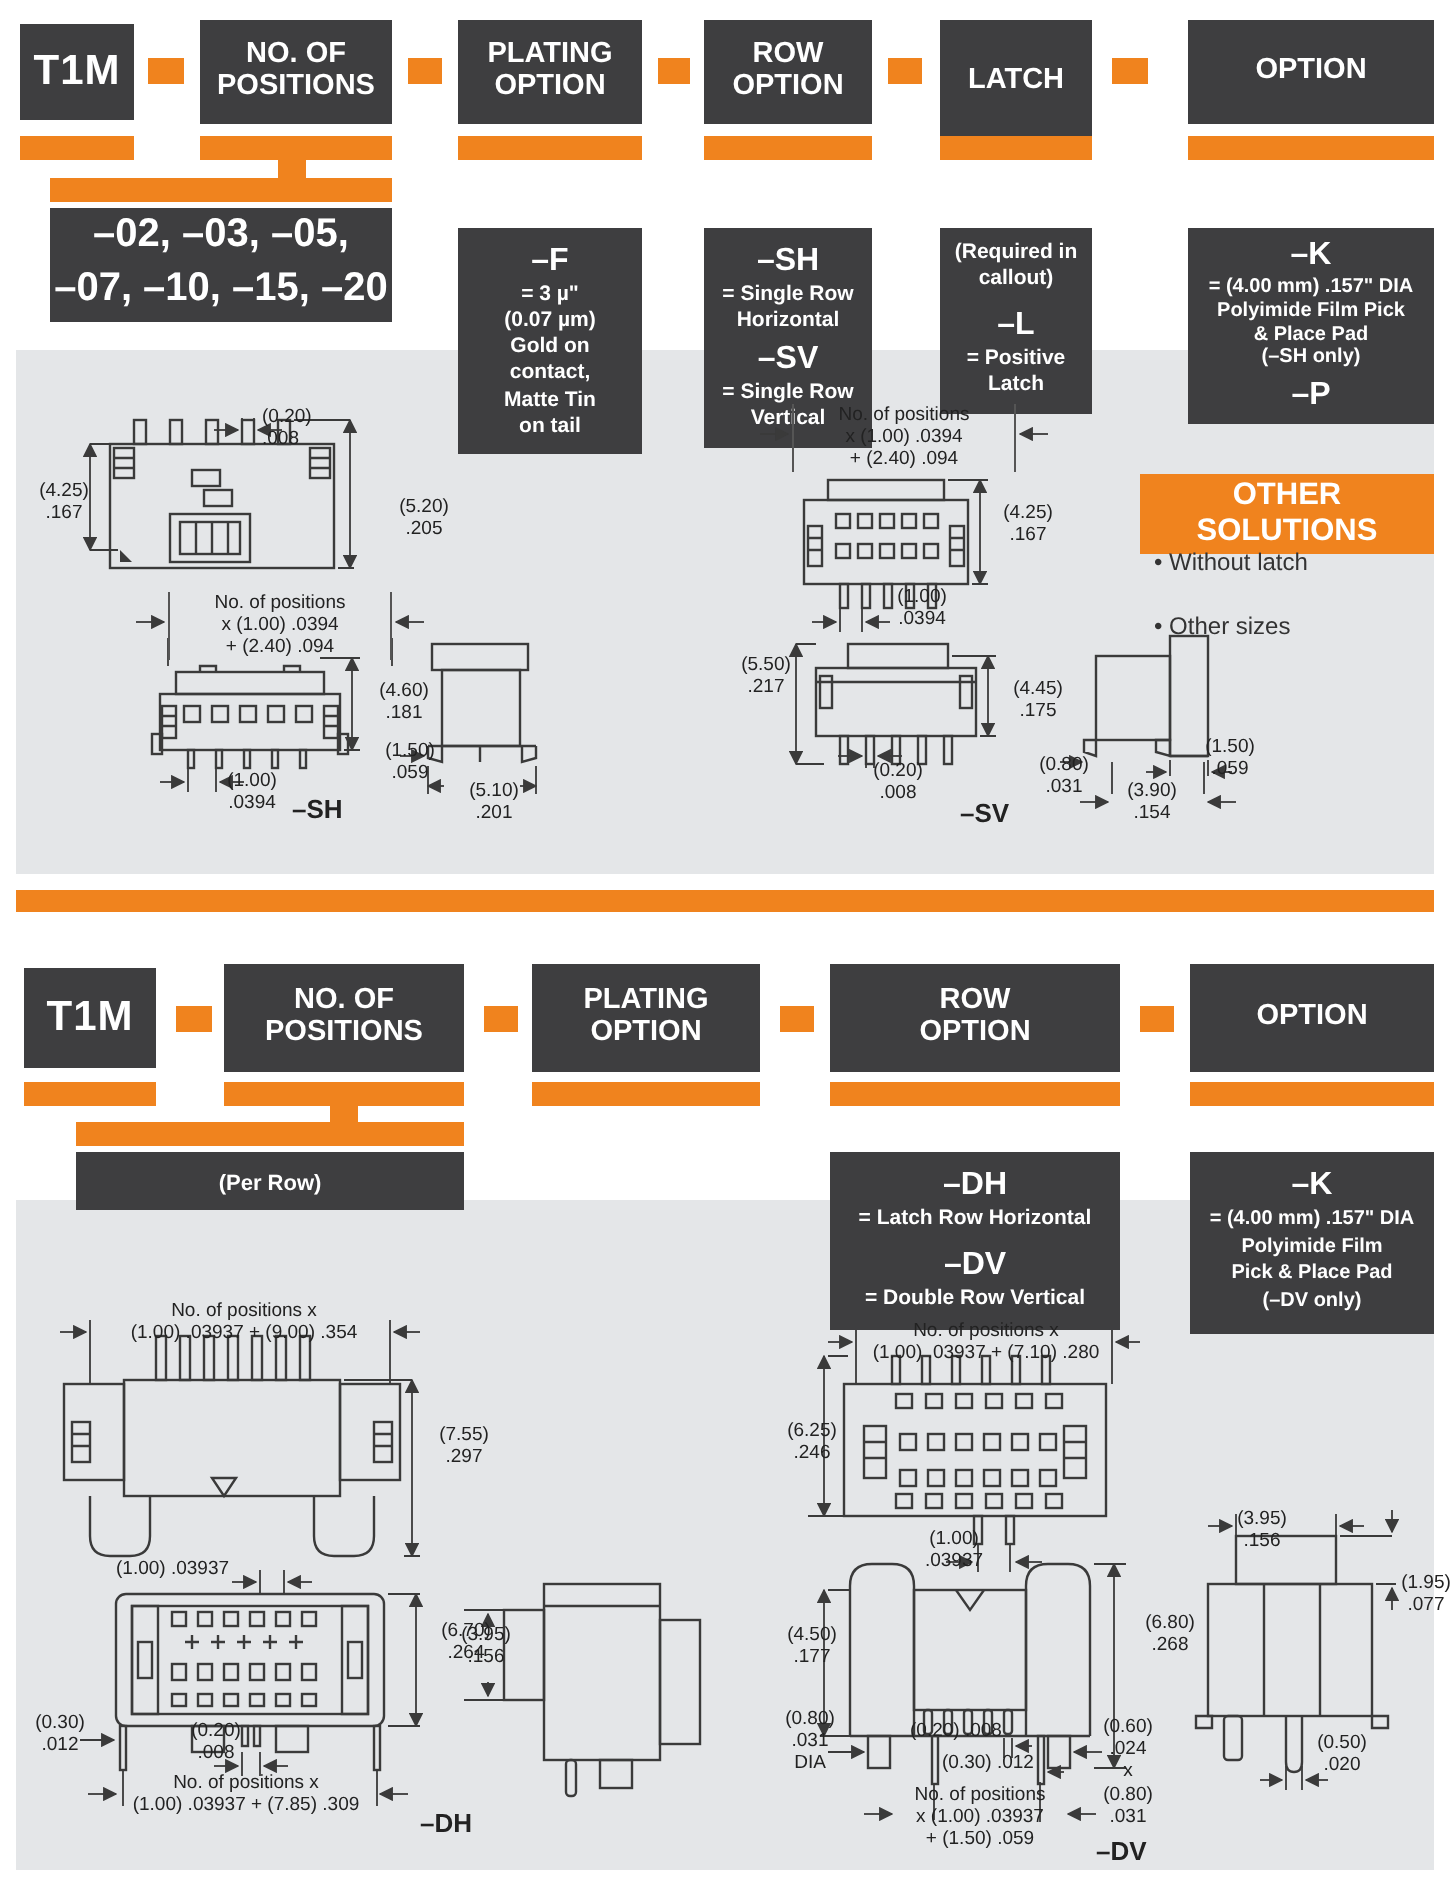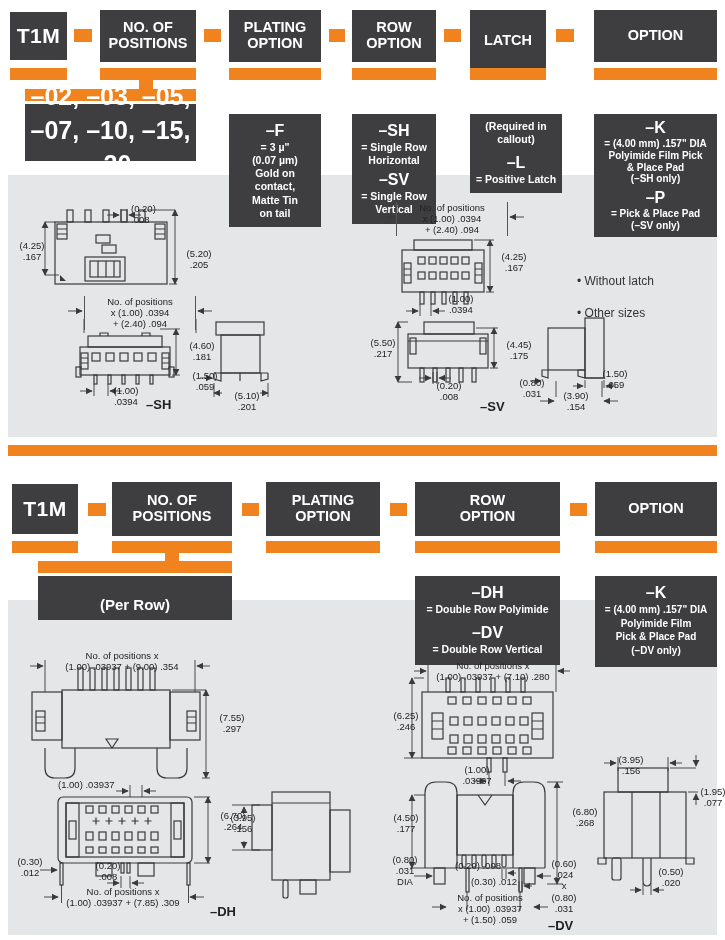--- a/index.html
+++ b/index.html
@@ -8,27 +8,27 @@
   .page *{box-sizing:border-box}
   .panel{position:absolute;background:#E4E6E8}
   .divider{position:absolute;background:#F0831E}
   .hbox{position:absolute;background:#3E3E40;color:#fff;display:flex;align-items:center;
         justify-content:center;text-align:center;font-weight:bold;white-space:pre-line}
   .t1m{font-size:21px;letter-spacing:.5px}
   .hdr{font-size:14.5px;line-height:1.1}
   .dash,.obar,.stub{position:absolute;background:#F0831E}
   .vbox{position:absolute;background:#3E3E40;color:#fff;text-align:center;font-weight:bold;
         padding:4px 2px 7px}
-  .vpos{font-size:25px;line-height:1.35;display:flex;flex-direction:column;align-items:center;
+  .vpos{font-size:20px;line-height:1.35;display:flex;flex-direction:column;align-items:center;
         justify-content:center;white-space:pre-line}
   .code{display:block;font-size:16px;margin-top:4px}
   .desc{display:block;font-size:10.5px;line-height:1.25;white-space:pre-line;margin-top:1px}
   .desc.sm{font-size:10px;line-height:1.18}
   .note{display:block;font-size:10.5px;line-height:1.25;white-space:pre-line;margin-top:2px}
-  .pernote{display:block;font-size:15px;margin-top:14px}
+  .pernote{display:block;font-size:11px;margin-top:4px}
   .osol{position:absolute;background:#F0831E;color:#fff;display:flex;align-items:center;
         justify-content:center;text-align:center;font-weight:bold;font-size:15.5px;
         line-height:1.15;white-space:pre-line}
   .bullet{position:absolute;font-size:12px;color:#333}
   .bullet::before{content:"•   "}
   .dim{position:absolute;font-size:9.5px;line-height:1.18;color:#222;white-space:pre-line;
        text-align:center}
   .dim.lft{text-align:left}
   .measure{border-left:1px solid #555;border-right:1px solid #555;padding:0 3px}
   .dlabel{position:absolute;font-weight:bold;font-size:13px;color:#222}
@@ -90,37 +90,37 @@
 on tail</span>
   </div>
   <div class="vbox" style="left:352px;top:114px;width:84px">
     <span class="code">–SH</span>
     <span class="desc">= Single Row
 Horizontal</span>
     <span class="code">–SV</span>
     <span class="desc">= Single Row
 Vertical</span>
   </div>
-  <div class="vbox" style="left:470px;top:114px;width:92px">
+  <div class="vbox" style="left:470px;top:114px;width:76px">
     <span class="note">(Required in
 callout)</span>
     <span class="code" style="margin-top:8px">–L</span>
     <span class="desc">= Positive Latch</span>
   </div>
   <div class="vbox" style="left:594px;top:114px;width:123px;padding-bottom:5px">
     <span class="code" style="margin-top:1px">–K</span>
     <span class="desc sm">= (4.00 mm) .157" DIA
 Polyimide Film Pick
 &amp; Place Pad
 (–SH only)</span>
     <span class="code">–P</span>
-    <span class="desc sm">= Pick &amp; Place Pad
-(–SV only)</span>
-  </div>
-
+  </div>
+
+  <div class="osol" style="left:570px;top:237px;width:147px;height:40px">OTHER
+SOLUTIONS</div>
   <div class="bullet" style="left:577px;top:274px">Without latch</div>
   <div class="bullet" style="left:577px;top:306px">Other sizes</div>
 
   <svg class="dwg" style="top:195px" width="725" height="245" viewBox="0 0 725 245">
 
     <g class="ol">
       <rect x="55" y="27" width="112" height="62"></rect>
       <rect x="67" y="15" width="6" height="12"></rect>
         <rect x="85" y="15" width="6" height="12"></rect>
       <rect x="103" y="15" width="6" height="12"></rect>
@@ -260,42 +260,42 @@
       <path d="M585,185 v8 M604,185 v8"></path>
       <line x1="573" y1="191" x2="583" y2="191" marker-end="url(#ar)"></line>
       <line x1="616" y1="191" x2="606" y2="191" marker-end="url(#ar)"></line>
     </g>
   </svg>
 
   <span class="dim lft" style="left:131px;top:203px;width:54px">(0.20)
 .008</span>
   <span class="dim" style="left:12px;top:240px;width:40px">(4.25)
 .167</span>
-  <span class="dim" style="left:179px;top:248px;width:40px">(5.20)
+  <span class="dim" style="left:192px;top:248px;width:40px">(5.20)
 .205</span>
   <span class="dim measure" style="left:84px;top:296px;width:112px">No. of positions
 x (1.00) .0394
 + (2.40) .094</span>
   <span class="dim" style="left:180px;top:340px;width:44px">(4.60)
 .181</span>
   <span class="dim" style="left:100px;top:385px;width:52px">(1.00)
 .0394</span>
   <span class="dlabel" style="left:146px;top:397px">–SH</span>
   <span class="dim" style="left:184px;top:370px;width:42px">(1.50)
 .059</span>
   <span class="dim" style="left:224px;top:390px;width:46px">(5.10)
 .201</span>
   <span class="dim measure" style="left:396px;top:202px;width:112px">No. of positions
 x (1.00) .0394
 + (2.40) .094</span>
   <span class="dim" style="left:494px;top:251px;width:40px">(4.25)
 .167</span>
   <span class="dim" style="left:436px;top:293px;width:50px">(1.00)
 .0394</span>
-  <span class="dim" style="left:362px;top:337px;width:42px">(5.50)
+  <span class="dim" style="left:362px;top:327px;width:42px">(5.50)
 .217</span>
   <span class="dim" style="left:497px;top:339px;width:44px">(4.45)
 .175</span>
   <span class="dim" style="left:426px;top:380px;width:46px">(0.20)
 .008</span>
   <span class="dlabel" style="left:480px;top:399px">–SV</span>
   <span class="dim" style="left:511px;top:377px;width:42px">(0.80)
 .031</span>
   <span class="dim" style="left:553px;top:390px;width:46px">(3.90)
 .154</span>
@@ -321,21 +321,21 @@
   <div class="obar" style="left:415px;top:541px;width:145px;height:12px"></div>
   <div class="obar" style="left:595px;top:541px;width:122px;height:12px"></div>
   <div class="stub" style="left:165px;top:553px;width:14px;height:9px"></div>
   <div class="obar" style="left:38px;top:561px;width:194px;height:12px"></div>
 
   <div class="vbox" style="left:38px;top:576px;width:194px;padding-top:6px">
     <span class="pernote">(Per Row)</span>
   </div>
   <div class="vbox" style="left:415px;top:576px;width:145px;padding-bottom:9px">
     <span class="code">–DH</span>
-    <span class="desc">= Double Row Polyimide</span>
+    <span class="desc">= Latch Row Horizontal</span>
     <span class="code" style="margin-top:8px">–DV</span>
     <span class="desc">= Double Row Vertical</span>
   </div>
   <div class="vbox" style="left:595px;top:576px;width:122px;padding-bottom:10px">
     <span class="code">–K</span>
     <span class="desc sm" style="line-height:1.35">= (4.00 mm) .157" DIA
 Polyimide Film
 Pick &amp; Place Pad
 (–DV only)</span>
   </div>

